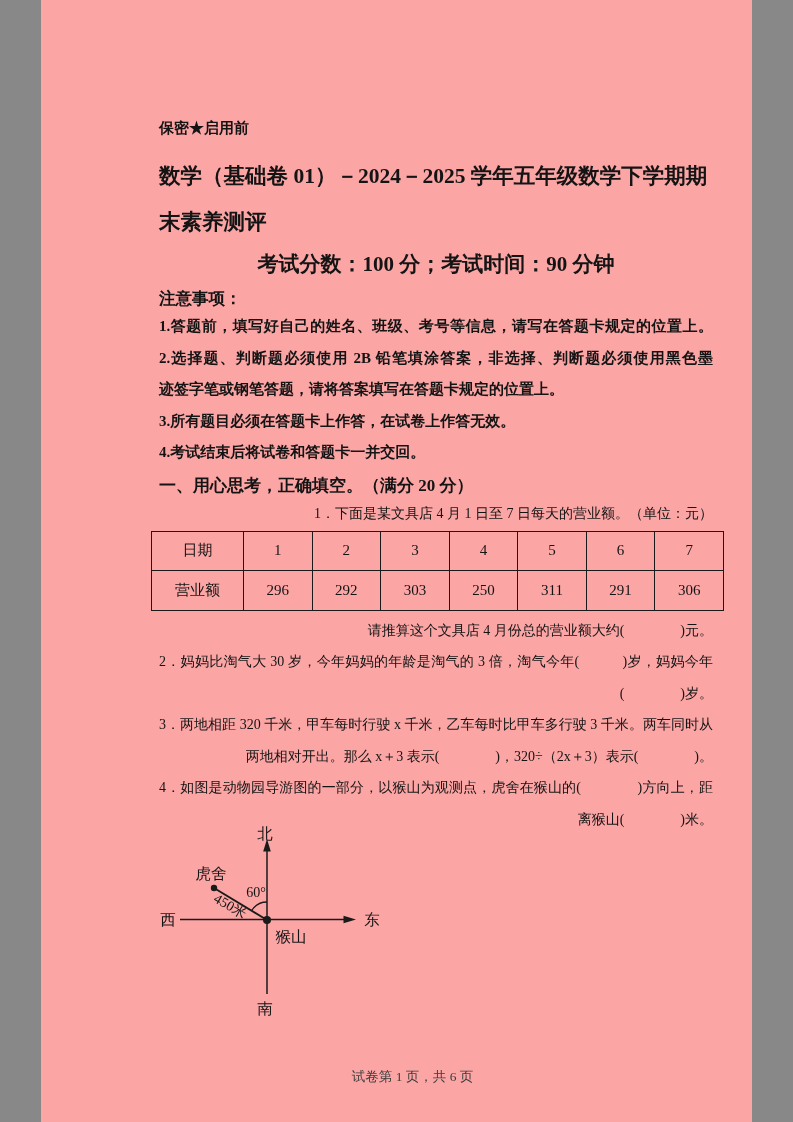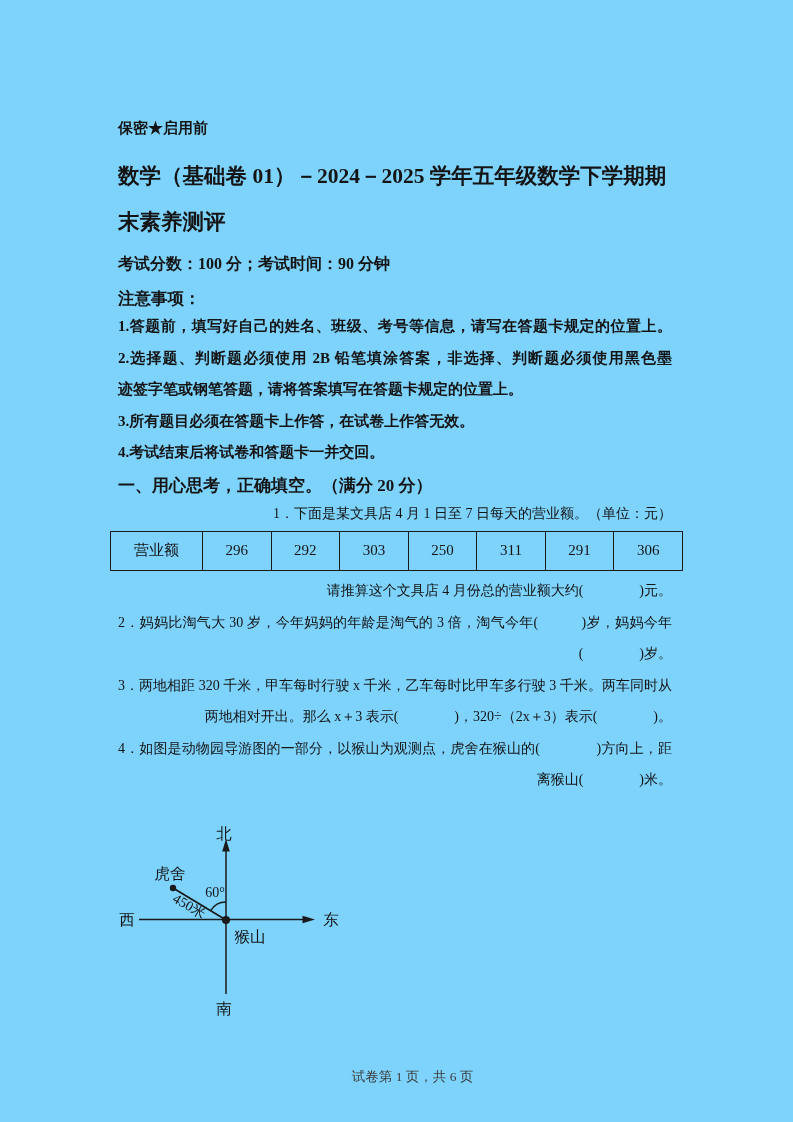--- a/index.html
+++ b/index.html
@@ -1,24 +1,24 @@
 <!DOCTYPE html>
 <html><head>
 <meta charset="utf-8">
 <style>
   html,body{margin:0;padding:0;background:#888;}
   .page{
-    position:relative;width:793px;height:1122px;margin:0 auto;background:#7dd3fc;
+    position:relative;width:711px;height:1122px;margin:0 auto;background:#fca5a5;
     font-family:"Liberation Serif","DejaVu Serif",serif;color:#141414;overflow:hidden;
   }
   .content{position:absolute;left:118px;top:0;width:554px;}
   .security{margin-top:119px;font-size:15px;font-weight:bold;line-height:18px;}
   .title{margin-top:16px;font-size:21.5px;font-weight:bold;text-align:left;line-height:46px;}
   .title .tline{white-space:nowrap;}
-  .exam-info{margin-top:8px;font-size:16px;font-weight:bold;line-height:22px;white-space:nowrap;}
+  .exam-info{margin-top:8px;font-size:21px;font-weight:bold;text-align:center;line-height:22px;white-space:nowrap;}
   .notice-title{margin-top:12px;font-size:16.5px;font-weight:bold;line-height:24px;}
   .nline{font-size:15px;font-weight:bold;line-height:31.5px;}
   .heading{margin-top:2px;font-size:17px;font-weight:bold;line-height:30px;white-space:nowrap;}
   .qline{font-size:14px;line-height:31.5px;text-align:right;}
   .line{white-space:nowrap;}
   .stretch{text-align:justify;text-align-last:justify;-moz-text-align-last:justify;}
   .q1text{line-height:26px;}
   table.sales{border-collapse:collapse;table-layout:fixed;width:573px;margin:4px 0 0 -8px;}
   table.sales td{border:1.6px solid #1a1a1a;height:38.5px;text-align:center;vertical-align:middle;
     font-size:15px;padding:0;}
@@ -52,20 +52,30 @@
     <div class="nline line">迹签字笔或钢笔答题，请将答案填写在答题卡规定的位置上。</div>
     <div class="nline line">3.所有题目必须在答题卡上作答，在试卷上作答无效。</div>
     <div class="nline line">4.考试结束后将试卷和答题卡一并交回。</div>
 
     <div class="heading">一、用心思考，正确填空。（满分 20 分）</div>
 
     <div class="qline line q1text">1．下面是某文具店 4 月 1 日至 7 日每天的营业额。（单位：元）</div>
 
     <table class="sales">
       <tbody>
+        <tr>
+          <td class="c0">日期</td>
+          <td>1</td>
+          <td>2</td>
+          <td>3</td>
+          <td>4</td>
+          <td>5</td>
+          <td>6</td>
+          <td>7</td>
+        </tr>
         <tr>
           <td class="c0">营业额</td>
           <td>296</td>
           <td>292</td>
           <td>303</td>
           <td>250</td>
           <td>311</td>
           <td>291</td>
           <td>306</td>
         </tr>

